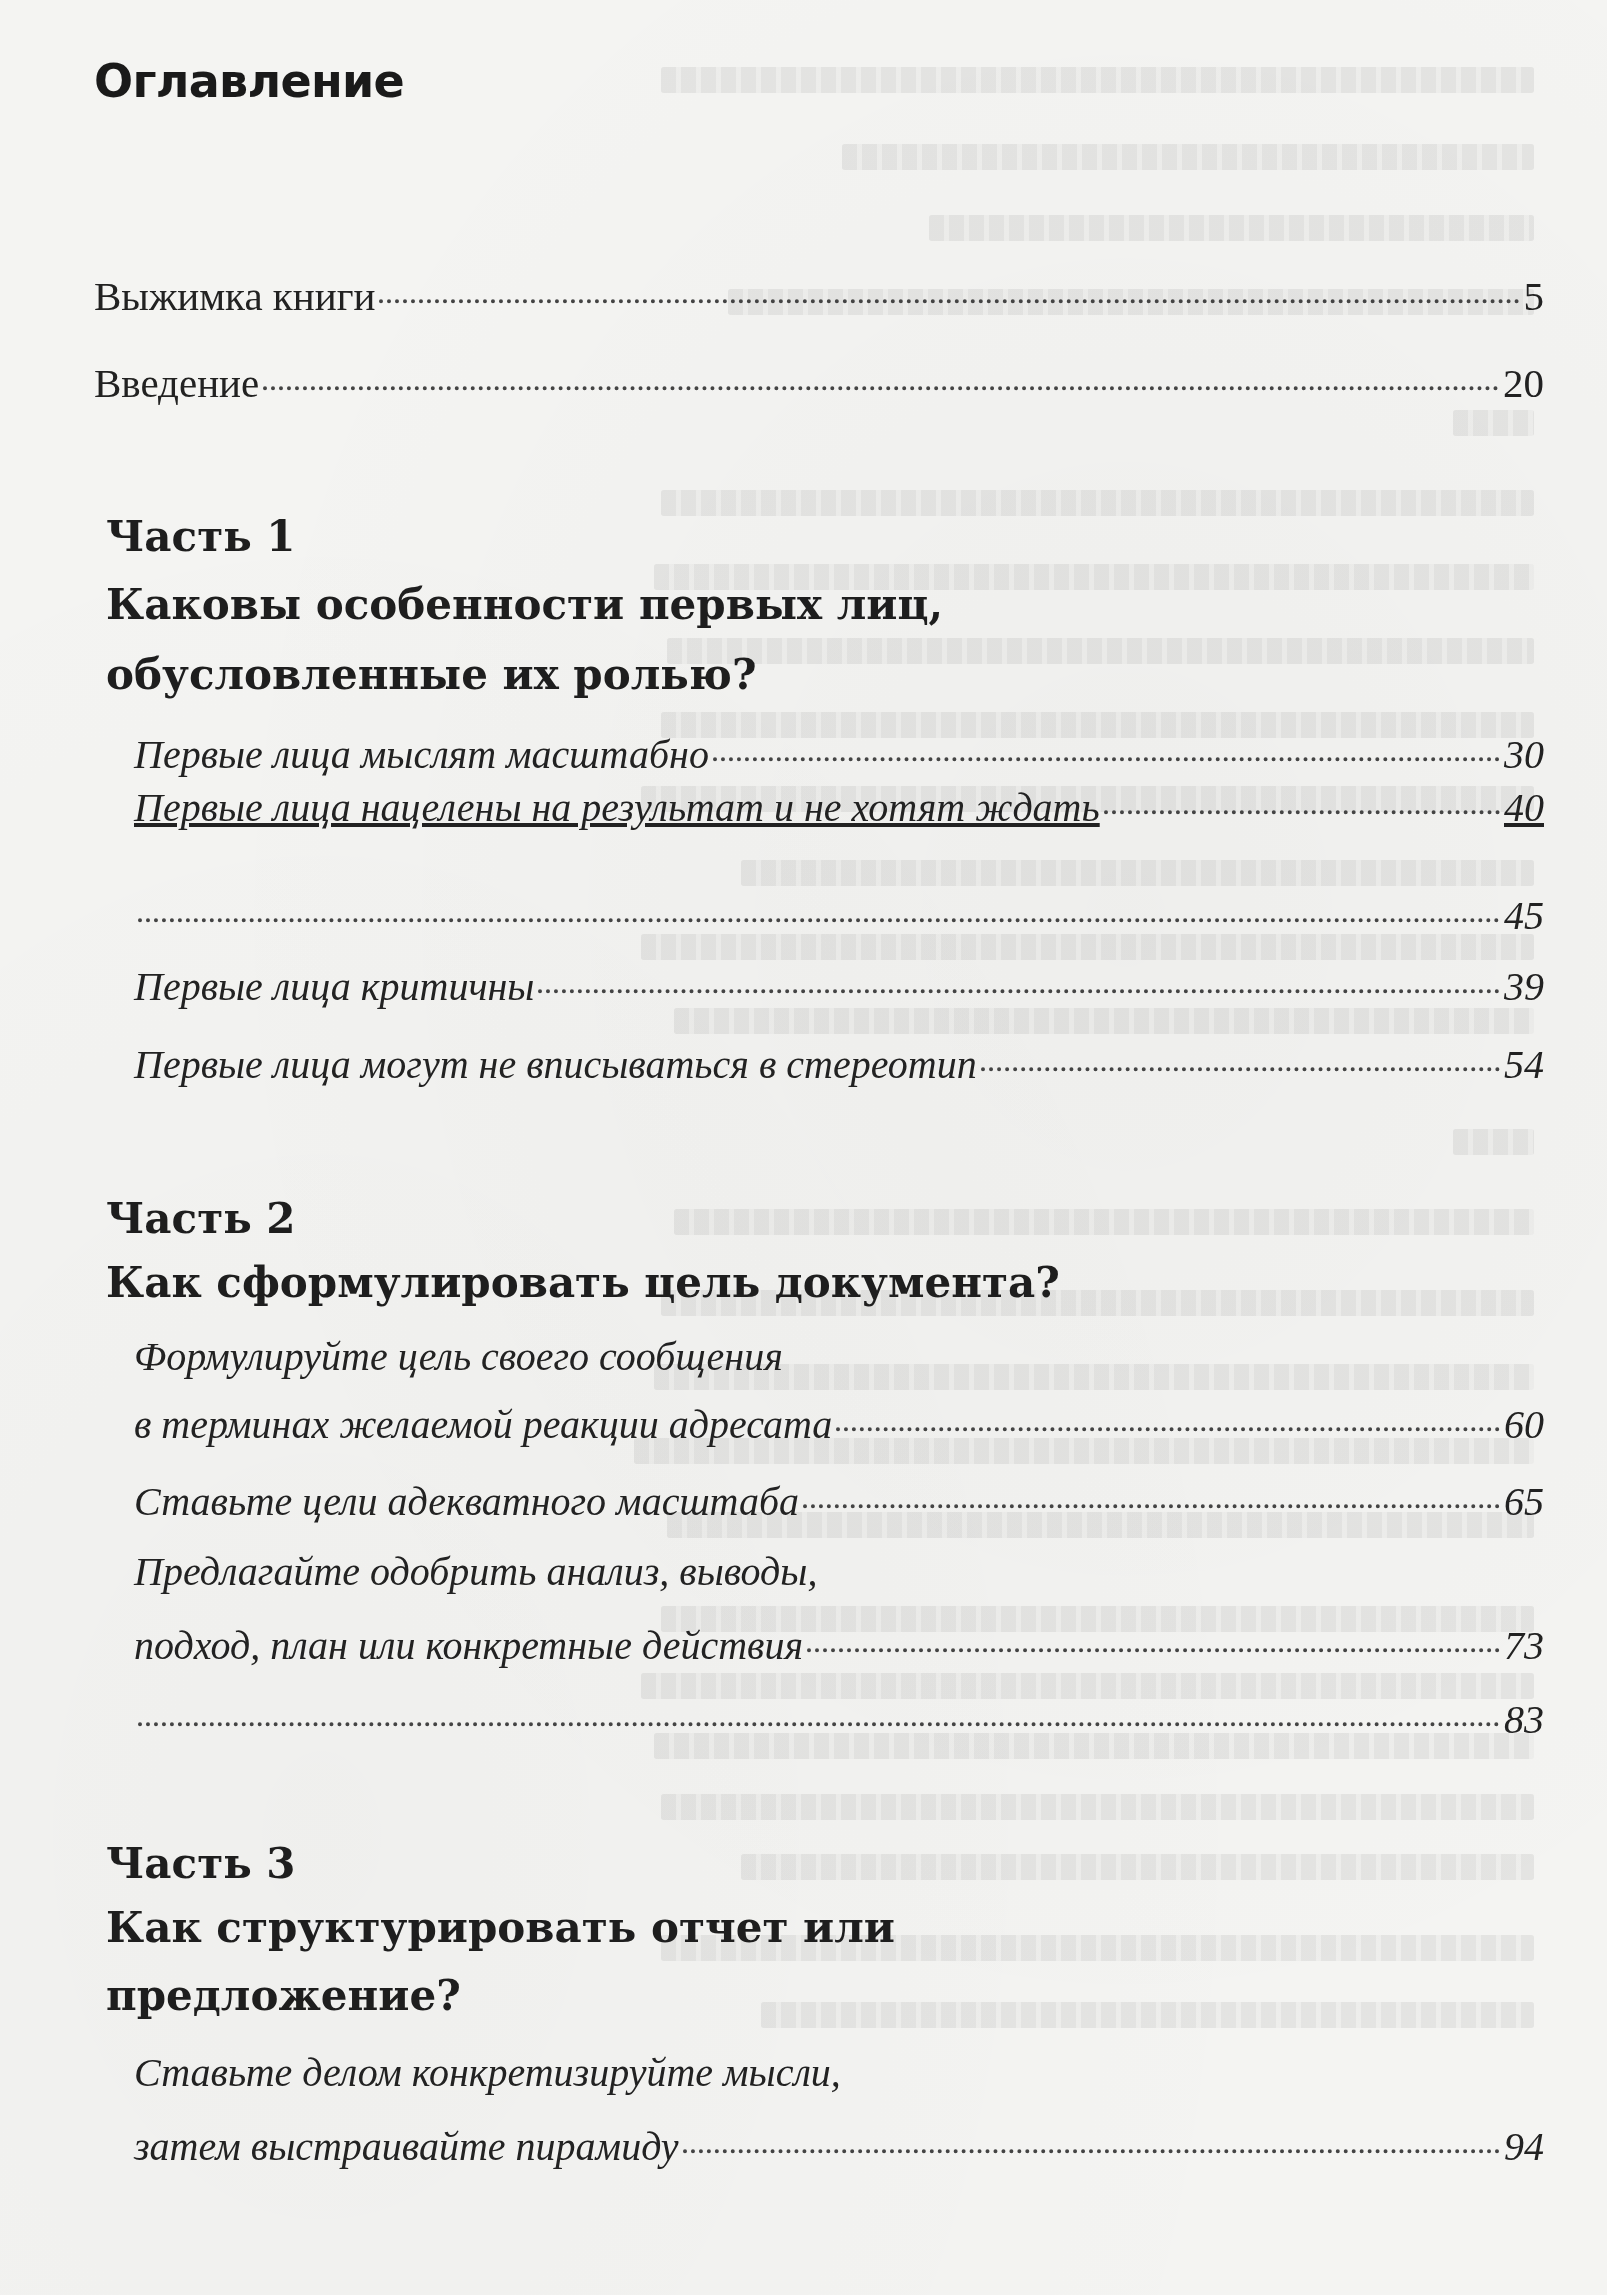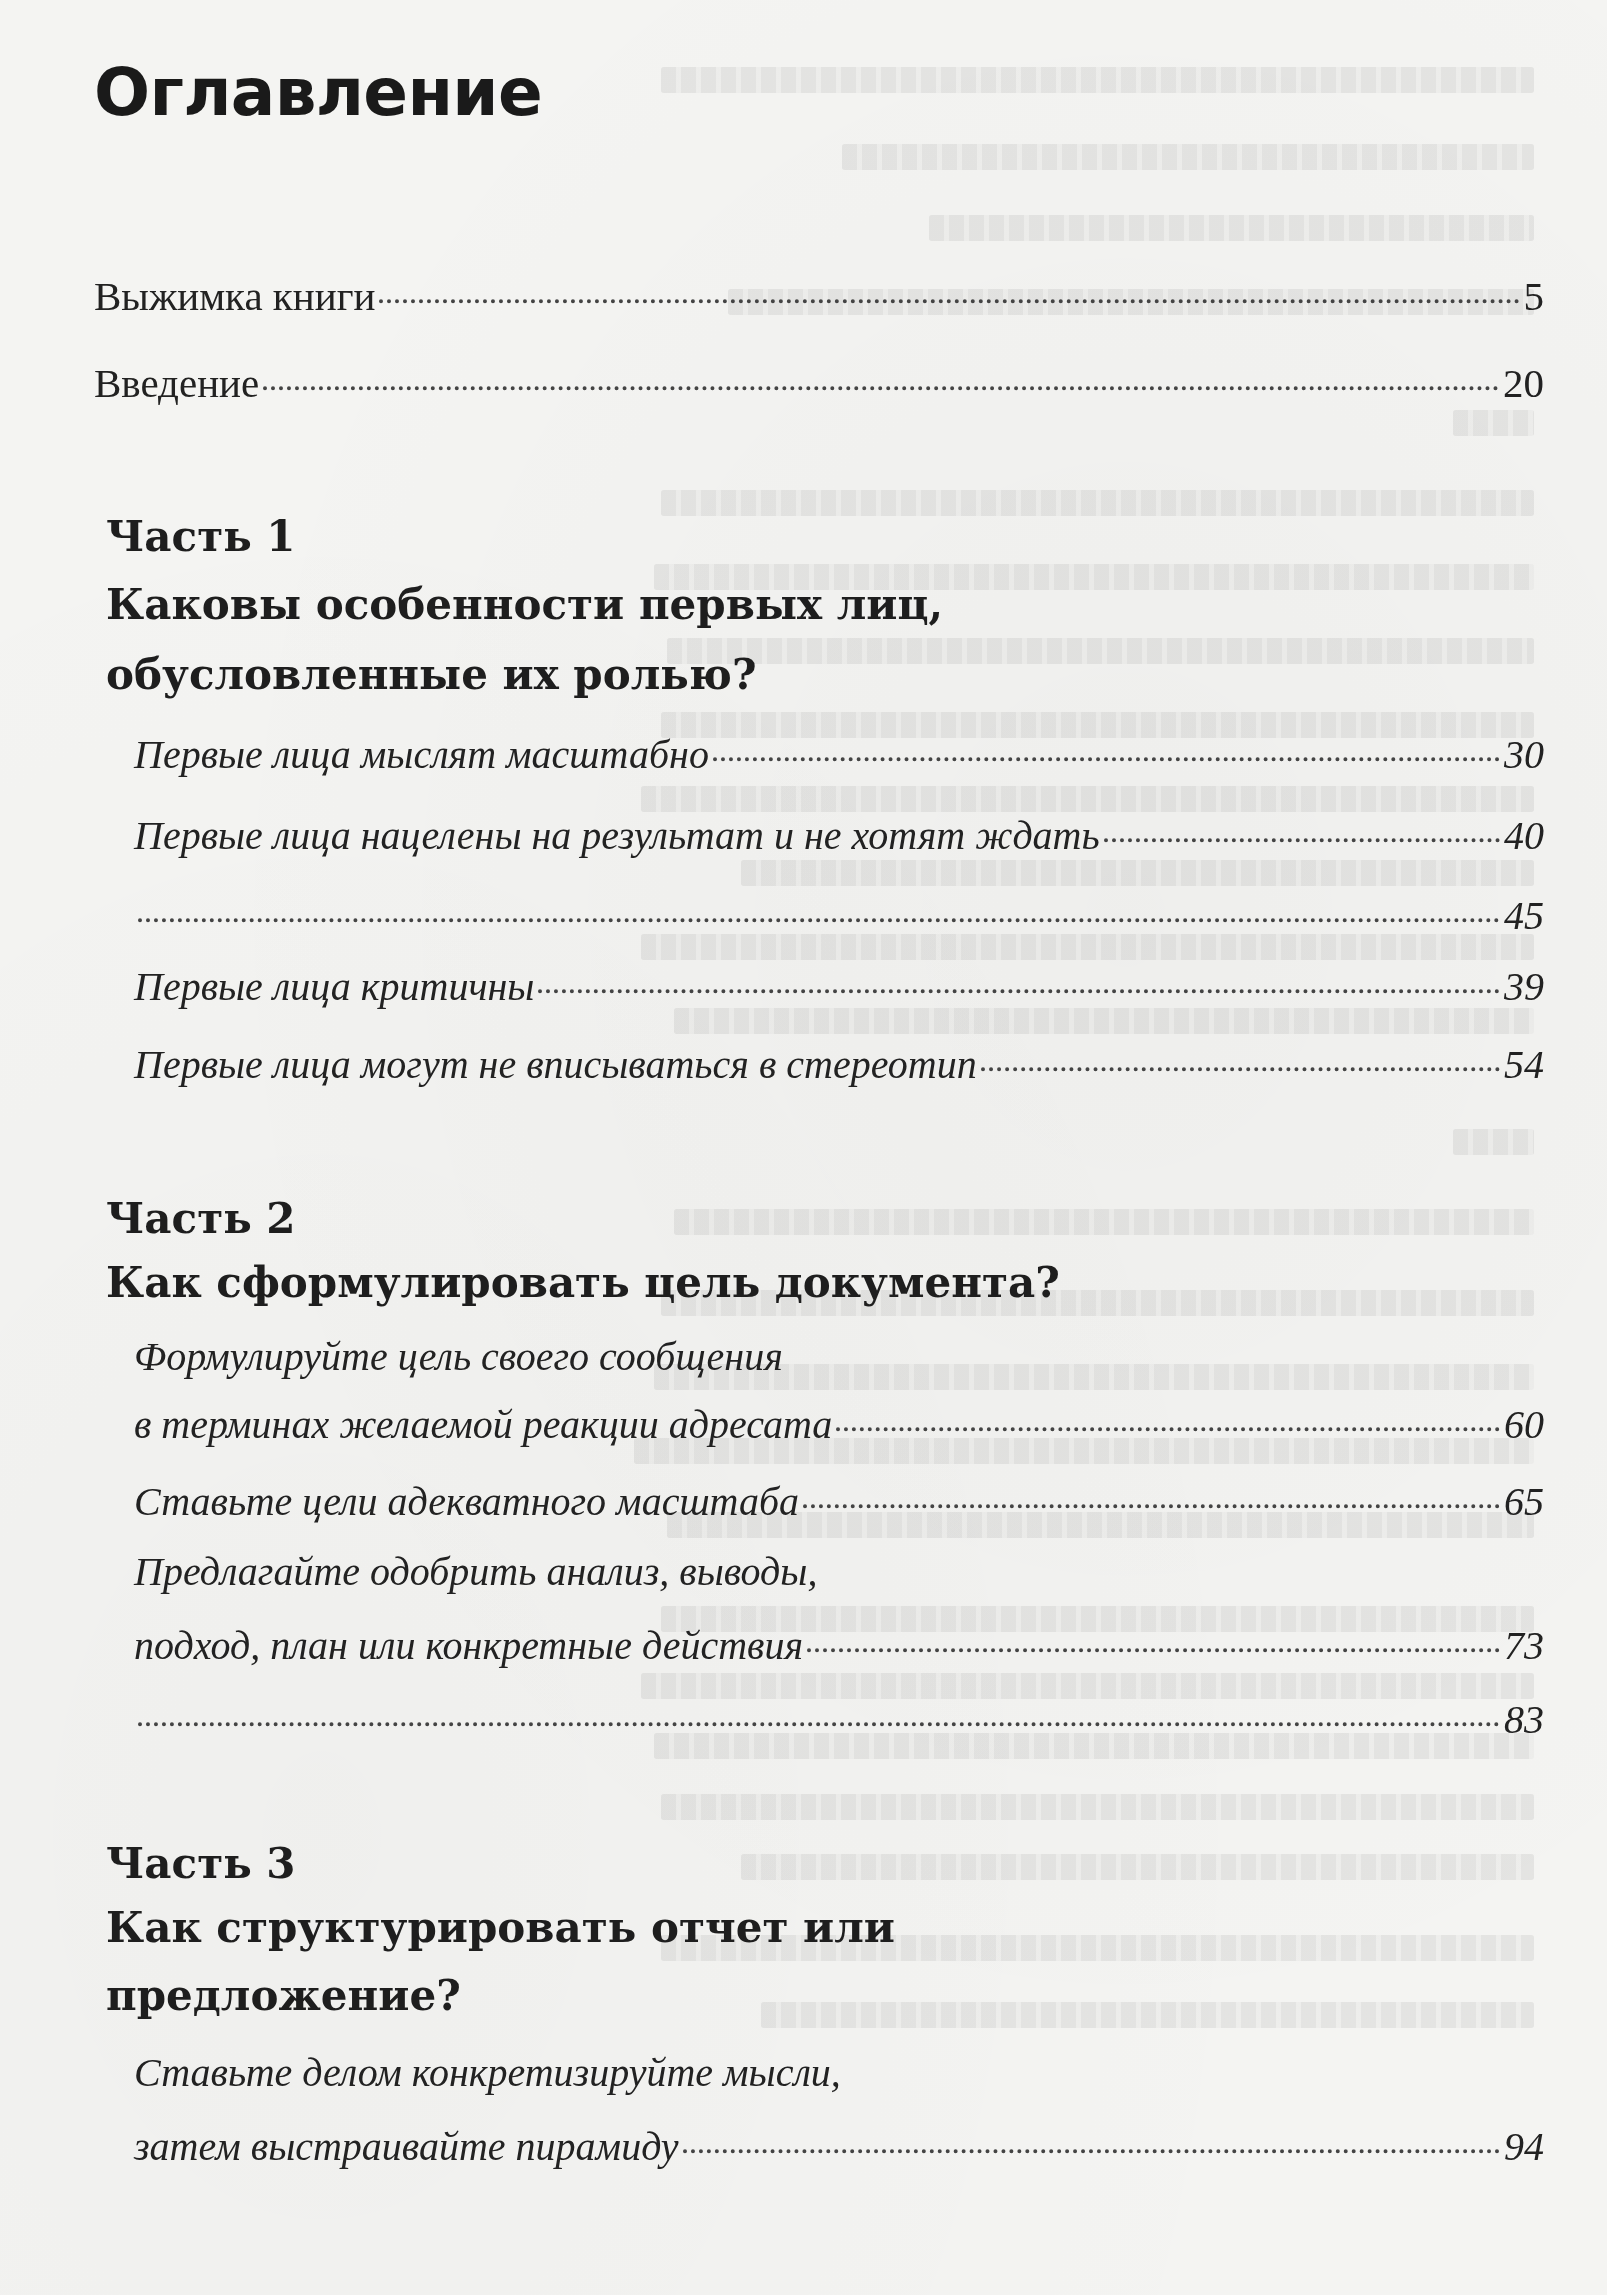--- a/index.html
+++ b/index.html
@@ -38,21 +38,21 @@
       height: 25.5px;
       background: repeating-linear-gradient(90deg, rgba(120,120,120,0.13) 0 15px, rgba(120,120,120,0.05) 15px 20px);
       border-radius: 2.7px;
     }
     .title {
       position: absolute;
       left: 94px;
       top: 54px;
       font-family: "DejaVu Sans", sans-serif;
       font-weight: bold;
-      font-size: 66px;
+      font-size: 46px;
       letter-spacing: -0.7px;
       color: #1a1a1a;
       margin: 0;
     }
     .toc {
       position: absolute;
       left: 0; top: 0;
       width: 1608px;
     }
     .entry {
@@ -154,21 +154,21 @@
 
     <div class="part-label" style="top:500px;">Часть 1</div>
     <div class="part-title" style="top:561px;">Каковы особенности первых лиц,</div>
     <div class="part-title" style="top:631px;">обусловленные их ролью?</div>
 
     <div class="entry sub-entry" style="top:731px;">
       <span class="text">Первые лица мыслят масштабно</span>
       <span class="dots"></span>
       <span class="num">30</span>
     </div>
-    <div class="entry sub-entry" style="top:812px;">
+    <div class="entry sub-entry" style="top:784px;text-decoration:underline;">
       <span class="text">Первые лица нацелены на результат и не хотят ждать</span>
       <span class="dots"></span>
       <span class="num">40</span>
     </div>
     <div class="entry sub-entry" style="top:892px;">
       <span class="dots"></span>
       <span class="num">45</span>
     </div>
     <div class="entry sub-entry" style="top:963px;">
       <span class="text">Первые лица критичны</span>

